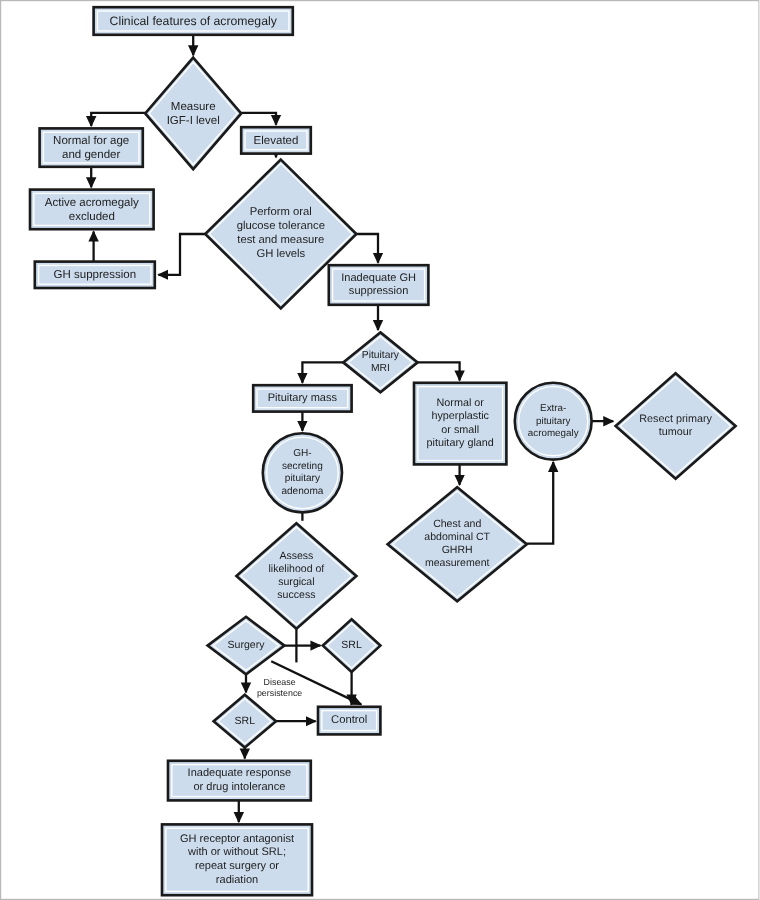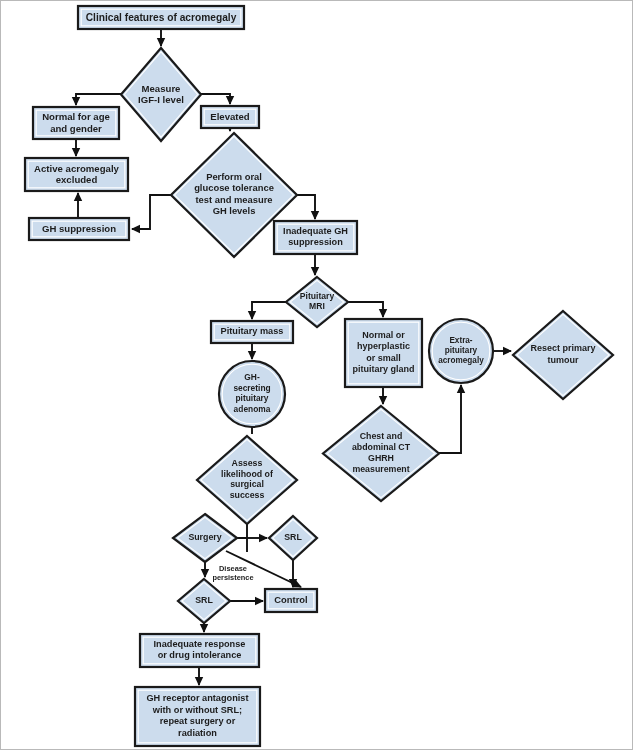--- a/index.html
+++ b/index.html
@@ -1,19 +1,19 @@
 <!DOCTYPE html>
 <html><head>
 <meta charset="utf-8">
 <style>
   html,body{margin:0;padding:0;background:#fff;}
   body{width:633px;height:750px;overflow:hidden;
        font-family:"Liberation Sans",sans-serif;}
   #frame{position:relative;width:633px;height:750px;box-sizing:border-box;
-         border:1px solid #b9b9b9;background:#ffffff;font-weight:bold;}
+         border:1px solid #b9b9b9;background:#ffffff;}
   svg{display:block;width:633px;height:750px;}
   .node-fill{fill:#ccdced;stroke:#1a1a1a;stroke-width:2.2;}
   .node-inner{fill:none;stroke:#ffffff;stroke-width:1.1;}
   .edge{stroke:#111111;stroke-width:1.9;fill:none;}
   .lbl{font-family:"Liberation Sans",sans-serif;fill:#1d1d1d;
        text-anchor:middle;dominant-baseline:middle;}
   .edge-lbl{font-family:"Liberation Sans",sans-serif;fill:#1d1d1d;
        text-anchor:middle;font-size:7.4px;}
 </style>
 </head>

